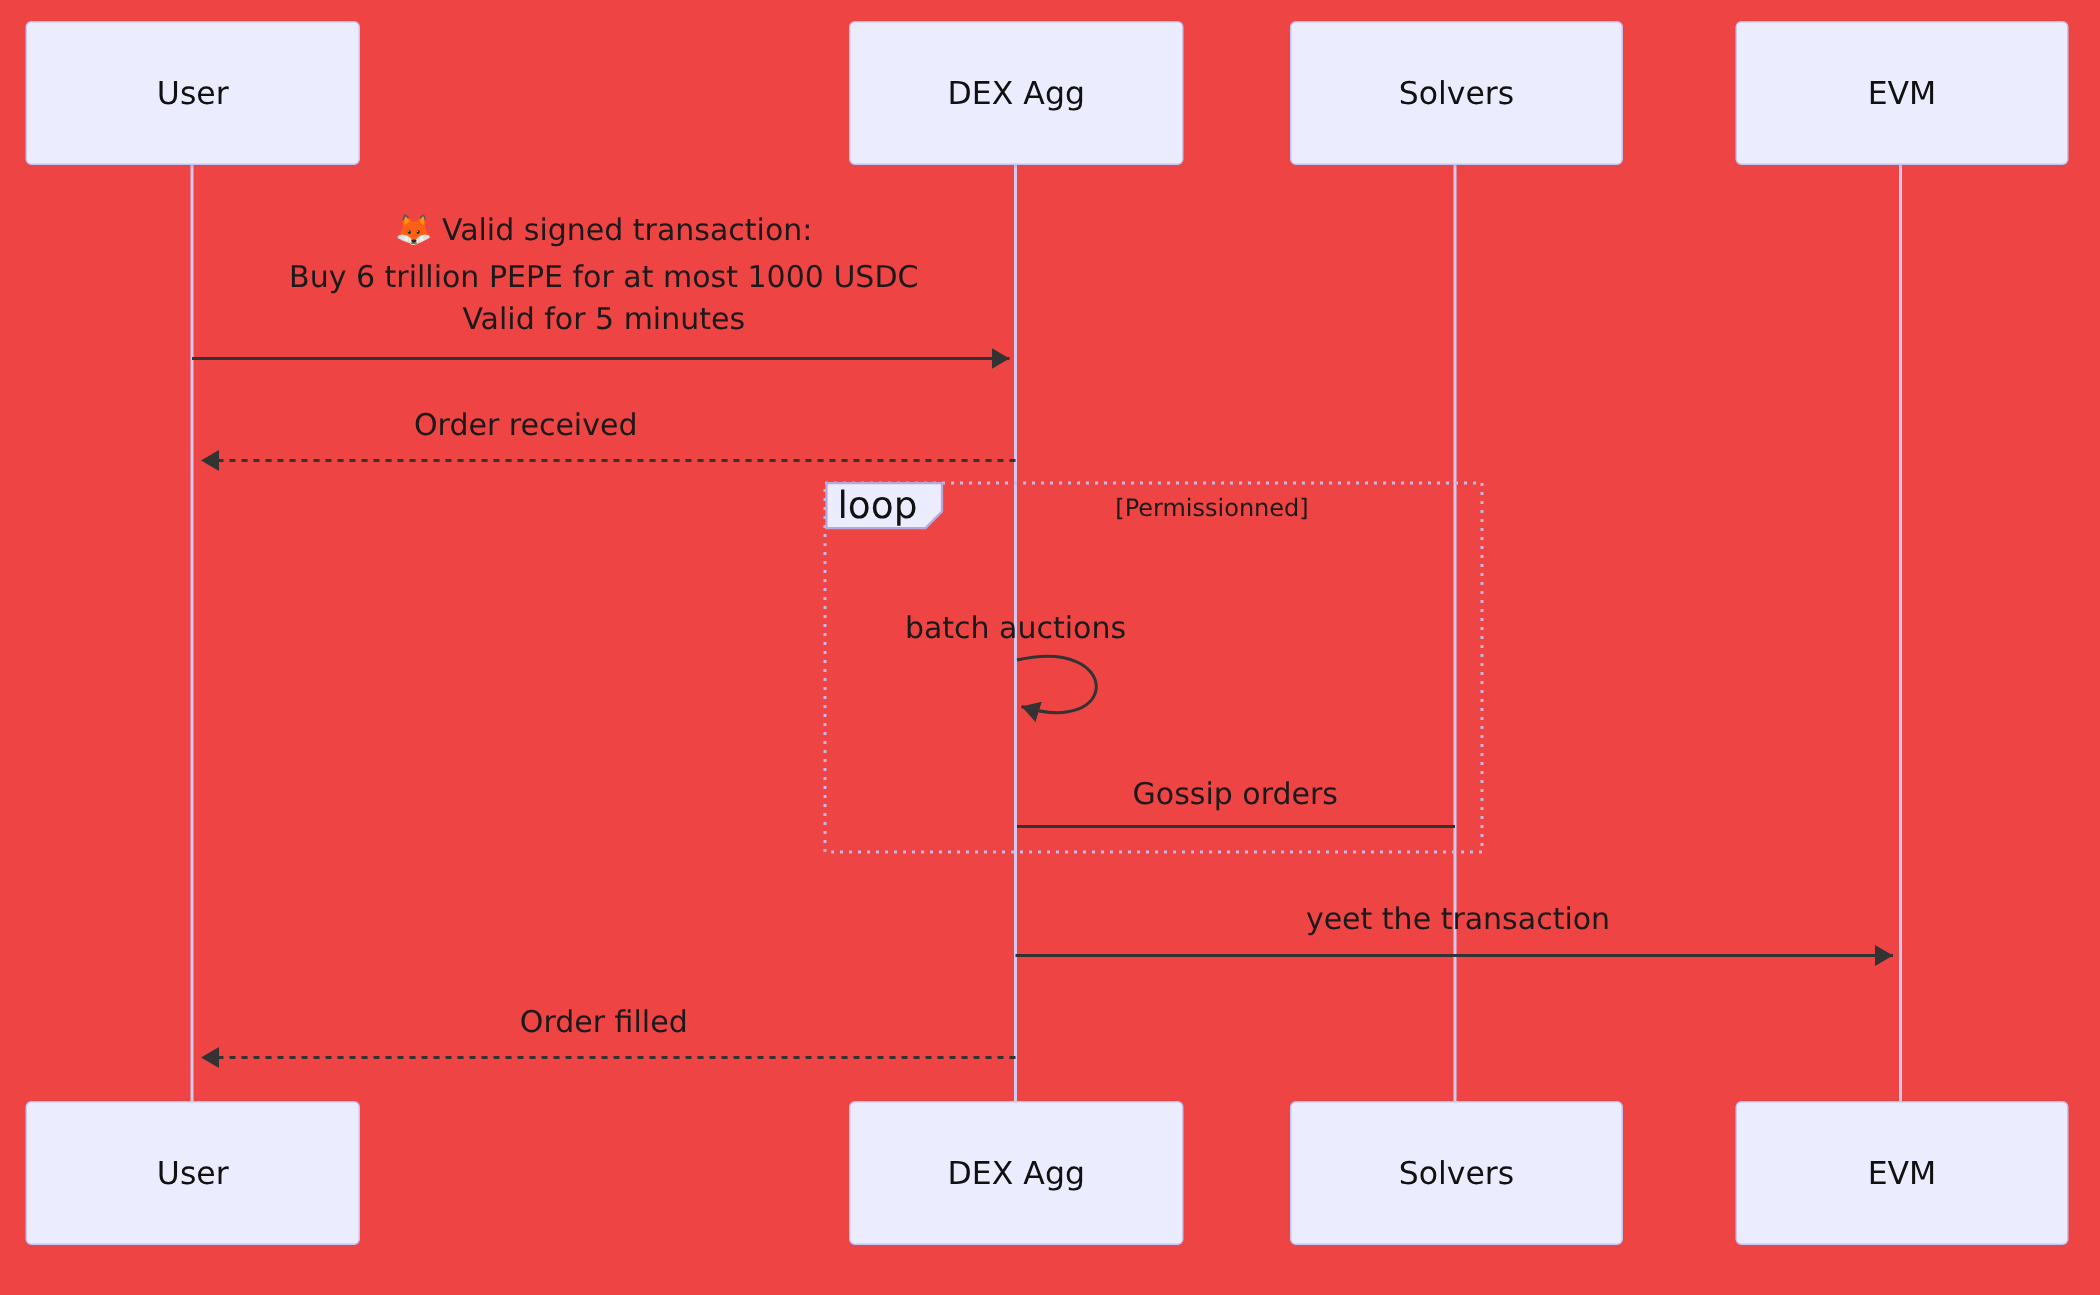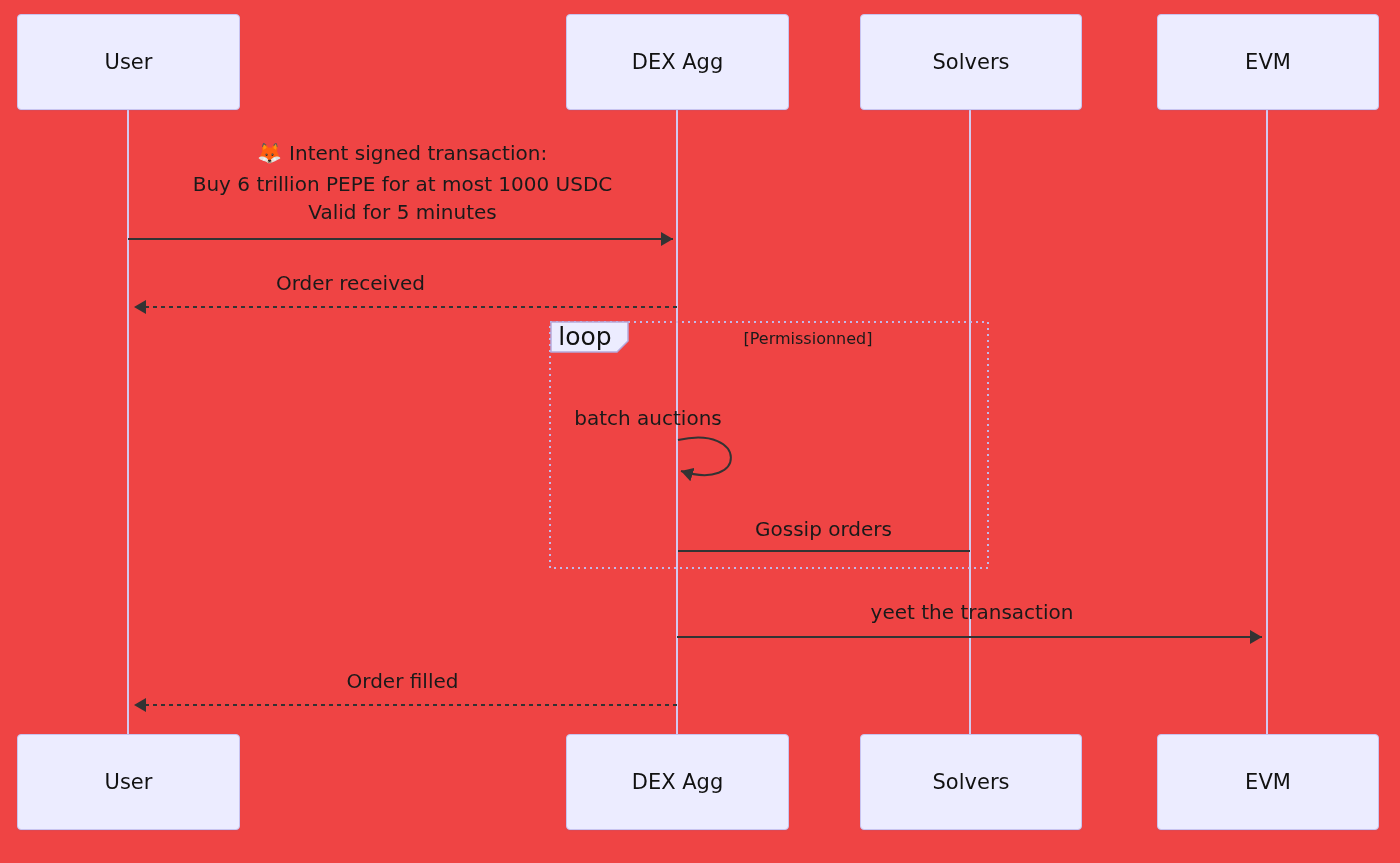--- a/index.html
+++ b/index.html
@@ -132,31 +132,31 @@
     <span class="actor-label">DEX Agg</span>
   </div>
   <div class="actor-box" style="left:860px; top:734px; width:222px;">
     <span class="actor-label">Solvers</span>
   </div>
   <div class="actor-box" style="left:1157px; top:734px; width:222px;">
     <span class="actor-label">EVM</span>
   </div>
 
   <div class="msg-label" style="left:128px; top:139px; width:549px;">
-    <div class="msg-line-spaced"><span>🦊</span> <span>Intent signed transaction:</span></div>
+    <div class="msg-line-spaced"><span>🦊</span> <span>Valid signed transaction:</span></div>
     <div>Buy 6 trillion PEPE for at most 1000 USDC</div>
     <div>Valid for 5 minutes</div>
   </div>
 
   <div class="msg-label" style="left:128px; top:269px; width:445px;">Order received</div>
 
   <div class="loop-title">loop</div>
   <div class="loop-condition">[Permissionned]</div>
 
-  <div class="msg-label" style="left:523px; top:404px; width:250px;">batch auctions</div>
+  <div class="msg-label" style="left:552px; top:404px; width:250px;">batch auctions</div>
 
   <div class="msg-label" style="left:677px; top:515px; width:293px;">Gossip orders</div>
 
   <div class="msg-label" style="left:677px; top:598px; width:590px;">yeet the transaction</div>
 
   <div class="msg-label" style="left:128px; top:667px; width:549px;">Order filled</div>
 
 </div>
 
 </body></html>

